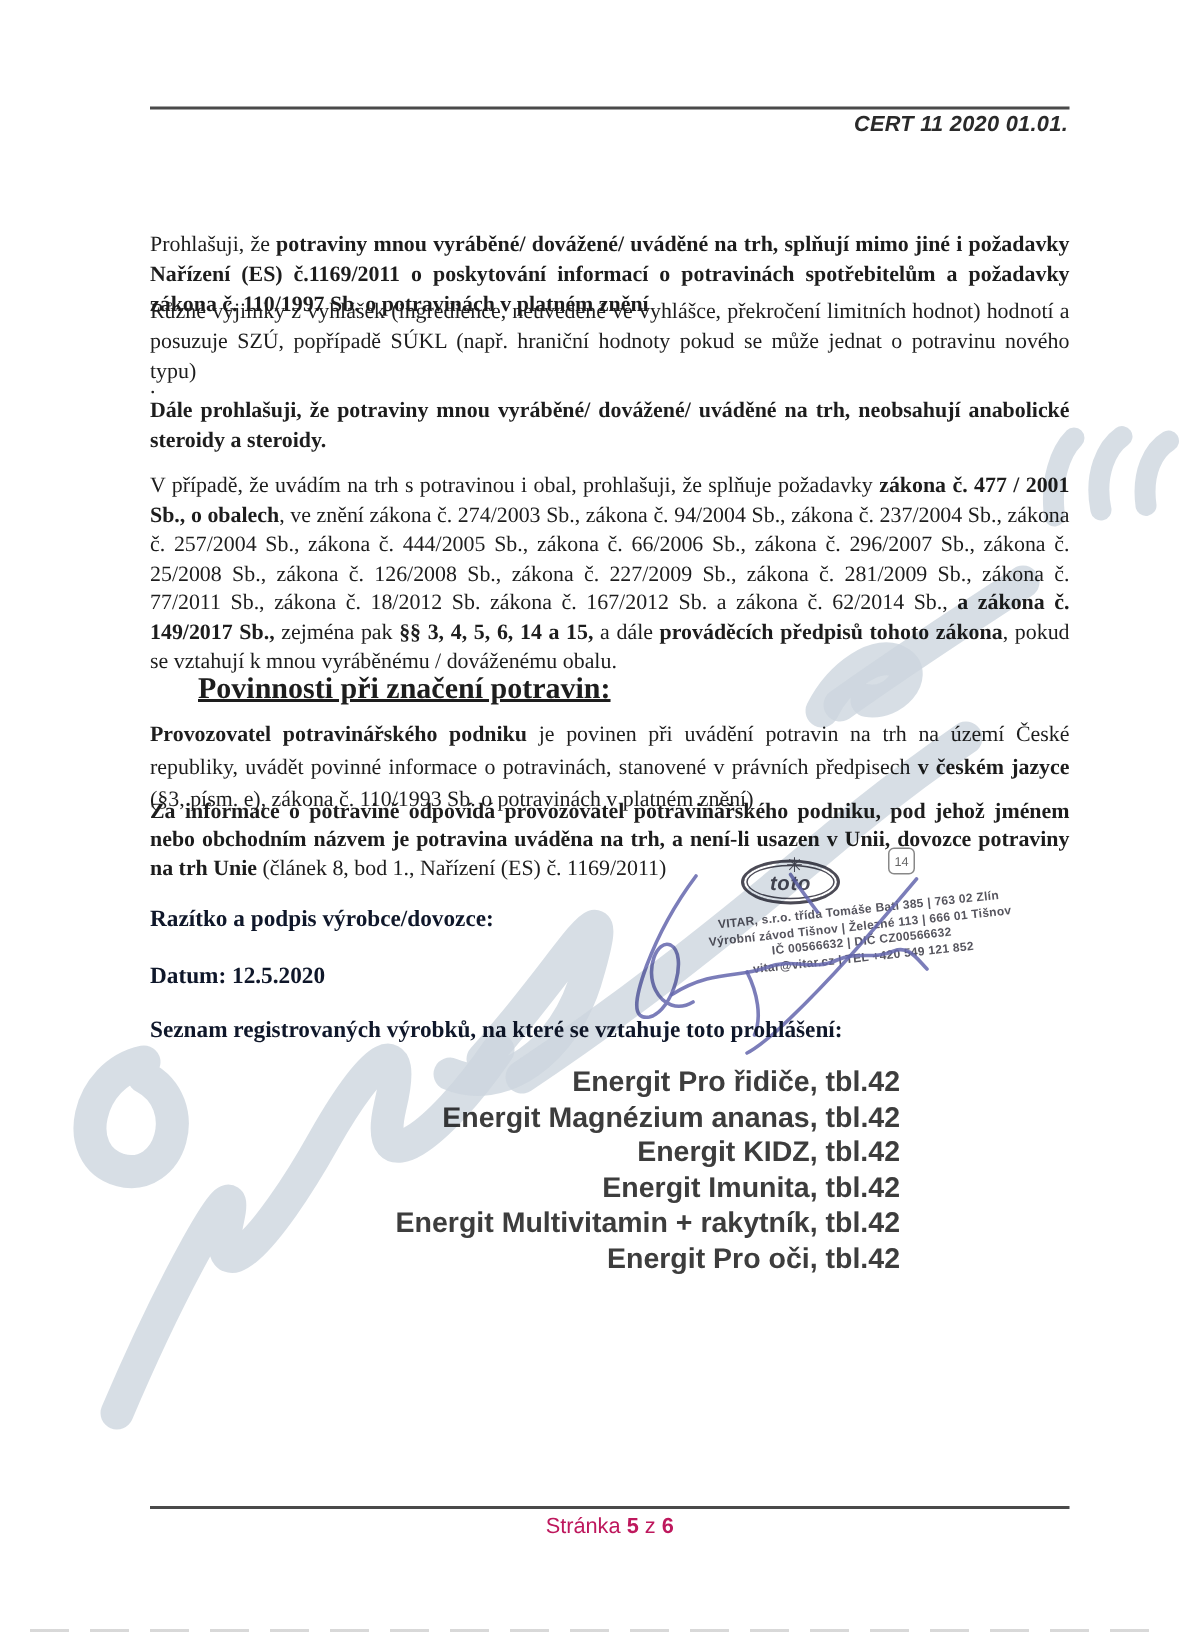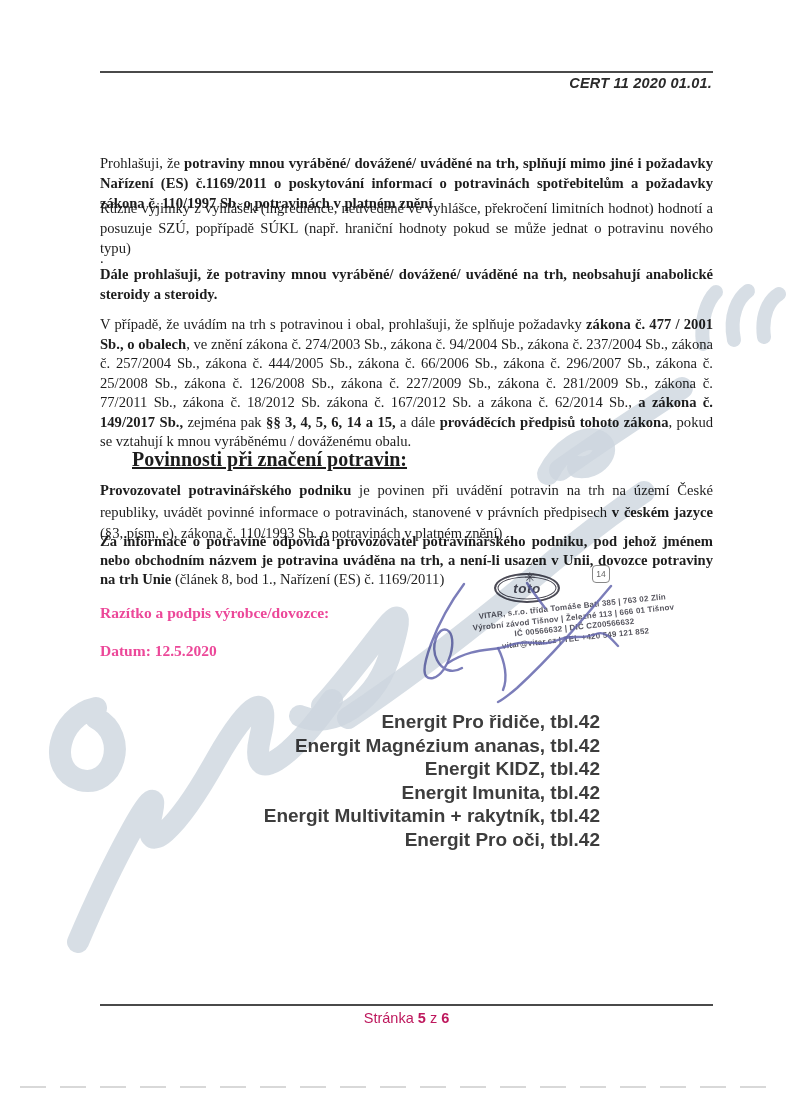--- a/index.html
+++ b/index.html
@@ -18,21 +18,21 @@
   .body-block{
     left:100px;width:613px;font-size:14.6px;line-height:20px;
     text-align:justify;color:#1d1d1d;
   }
   .b{font-weight:bold;}
   .heading-underline{
     left:100px;font-size:20px;font-weight:bold;text-decoration:underline;
     color:#1d1d1d;
     margin-left:32px;
   }
-  .label-bold{left:100px;font-size:15.5px;font-weight:bold;color:#ec4899;}
+  .label-bold{left:100px;font-size:15.5px;font-weight:bold;color:#0f172a;}
   .product-list{
     left:100px;width:500px;
     font-family:"Liberation Sans","DejaVu Sans",sans-serif;
     font-size:19px;font-weight:bold;color:#3d3d3d;line-height:23.5px;
   }
   .product-item{height:23.5px;text-align:right;}
   .footer-text{
     left:100px;width:613px;text-align:center;
     font-family:"Liberation Sans","DejaVu Sans",sans-serif;
     font-size:14.5px;color:#be185d;
@@ -126,20 +126,21 @@
       <path d="M 464 584 C 452 600 440 620 431 644 C 423 666 421 680 433 678 C 449 674 459 636 447 630 C 438 626 430 646 437 660 C 442 670 452 674 462 668"></path>
       <path d="M 448 663 C 475 646 494 652 511 645 C 529 638 541 648 558 640 C 572 634 582 640 596 634 C 606 630 612 640 618 646"></path>
       <path d="M 611 586 C 584 618 552 656 517 688 C 510 694 504 699 498 702"></path>
       <path d="M 498 648 C 505 662 508 678 503 690"></path>
       <path d="M 527 583 C 533 592 539 600 545 608"></path>
     </g>
   </svg>
 
   <div class="abs label-bold" style="top:604px;">Razítko a podpis výrobce/dovozce:</div>
   <div class="abs label-bold" style="top:642px;">Datum: 12.5.2020</div>
+  <div class="abs label-bold" style="top:678px;">Seznam registrovaných výrobků, na které se vztahuje toto prohlášení:</div>
 
   <div class="abs product-list" style="top:710px;">
     <div class="product-item">Energit Pro řidiče, tbl.42</div>
     <div class="product-item">Energit Magnézium ananas, tbl.42</div>
     <div class="product-item">Energit KIDZ, tbl.42</div>
     <div class="product-item">Energit Imunita, tbl.42</div>
     <div class="product-item">Energit Multivitamin + rakytník, tbl.42</div>
     <div class="product-item">Energit Pro oči, tbl.42</div>
   </div>
 

